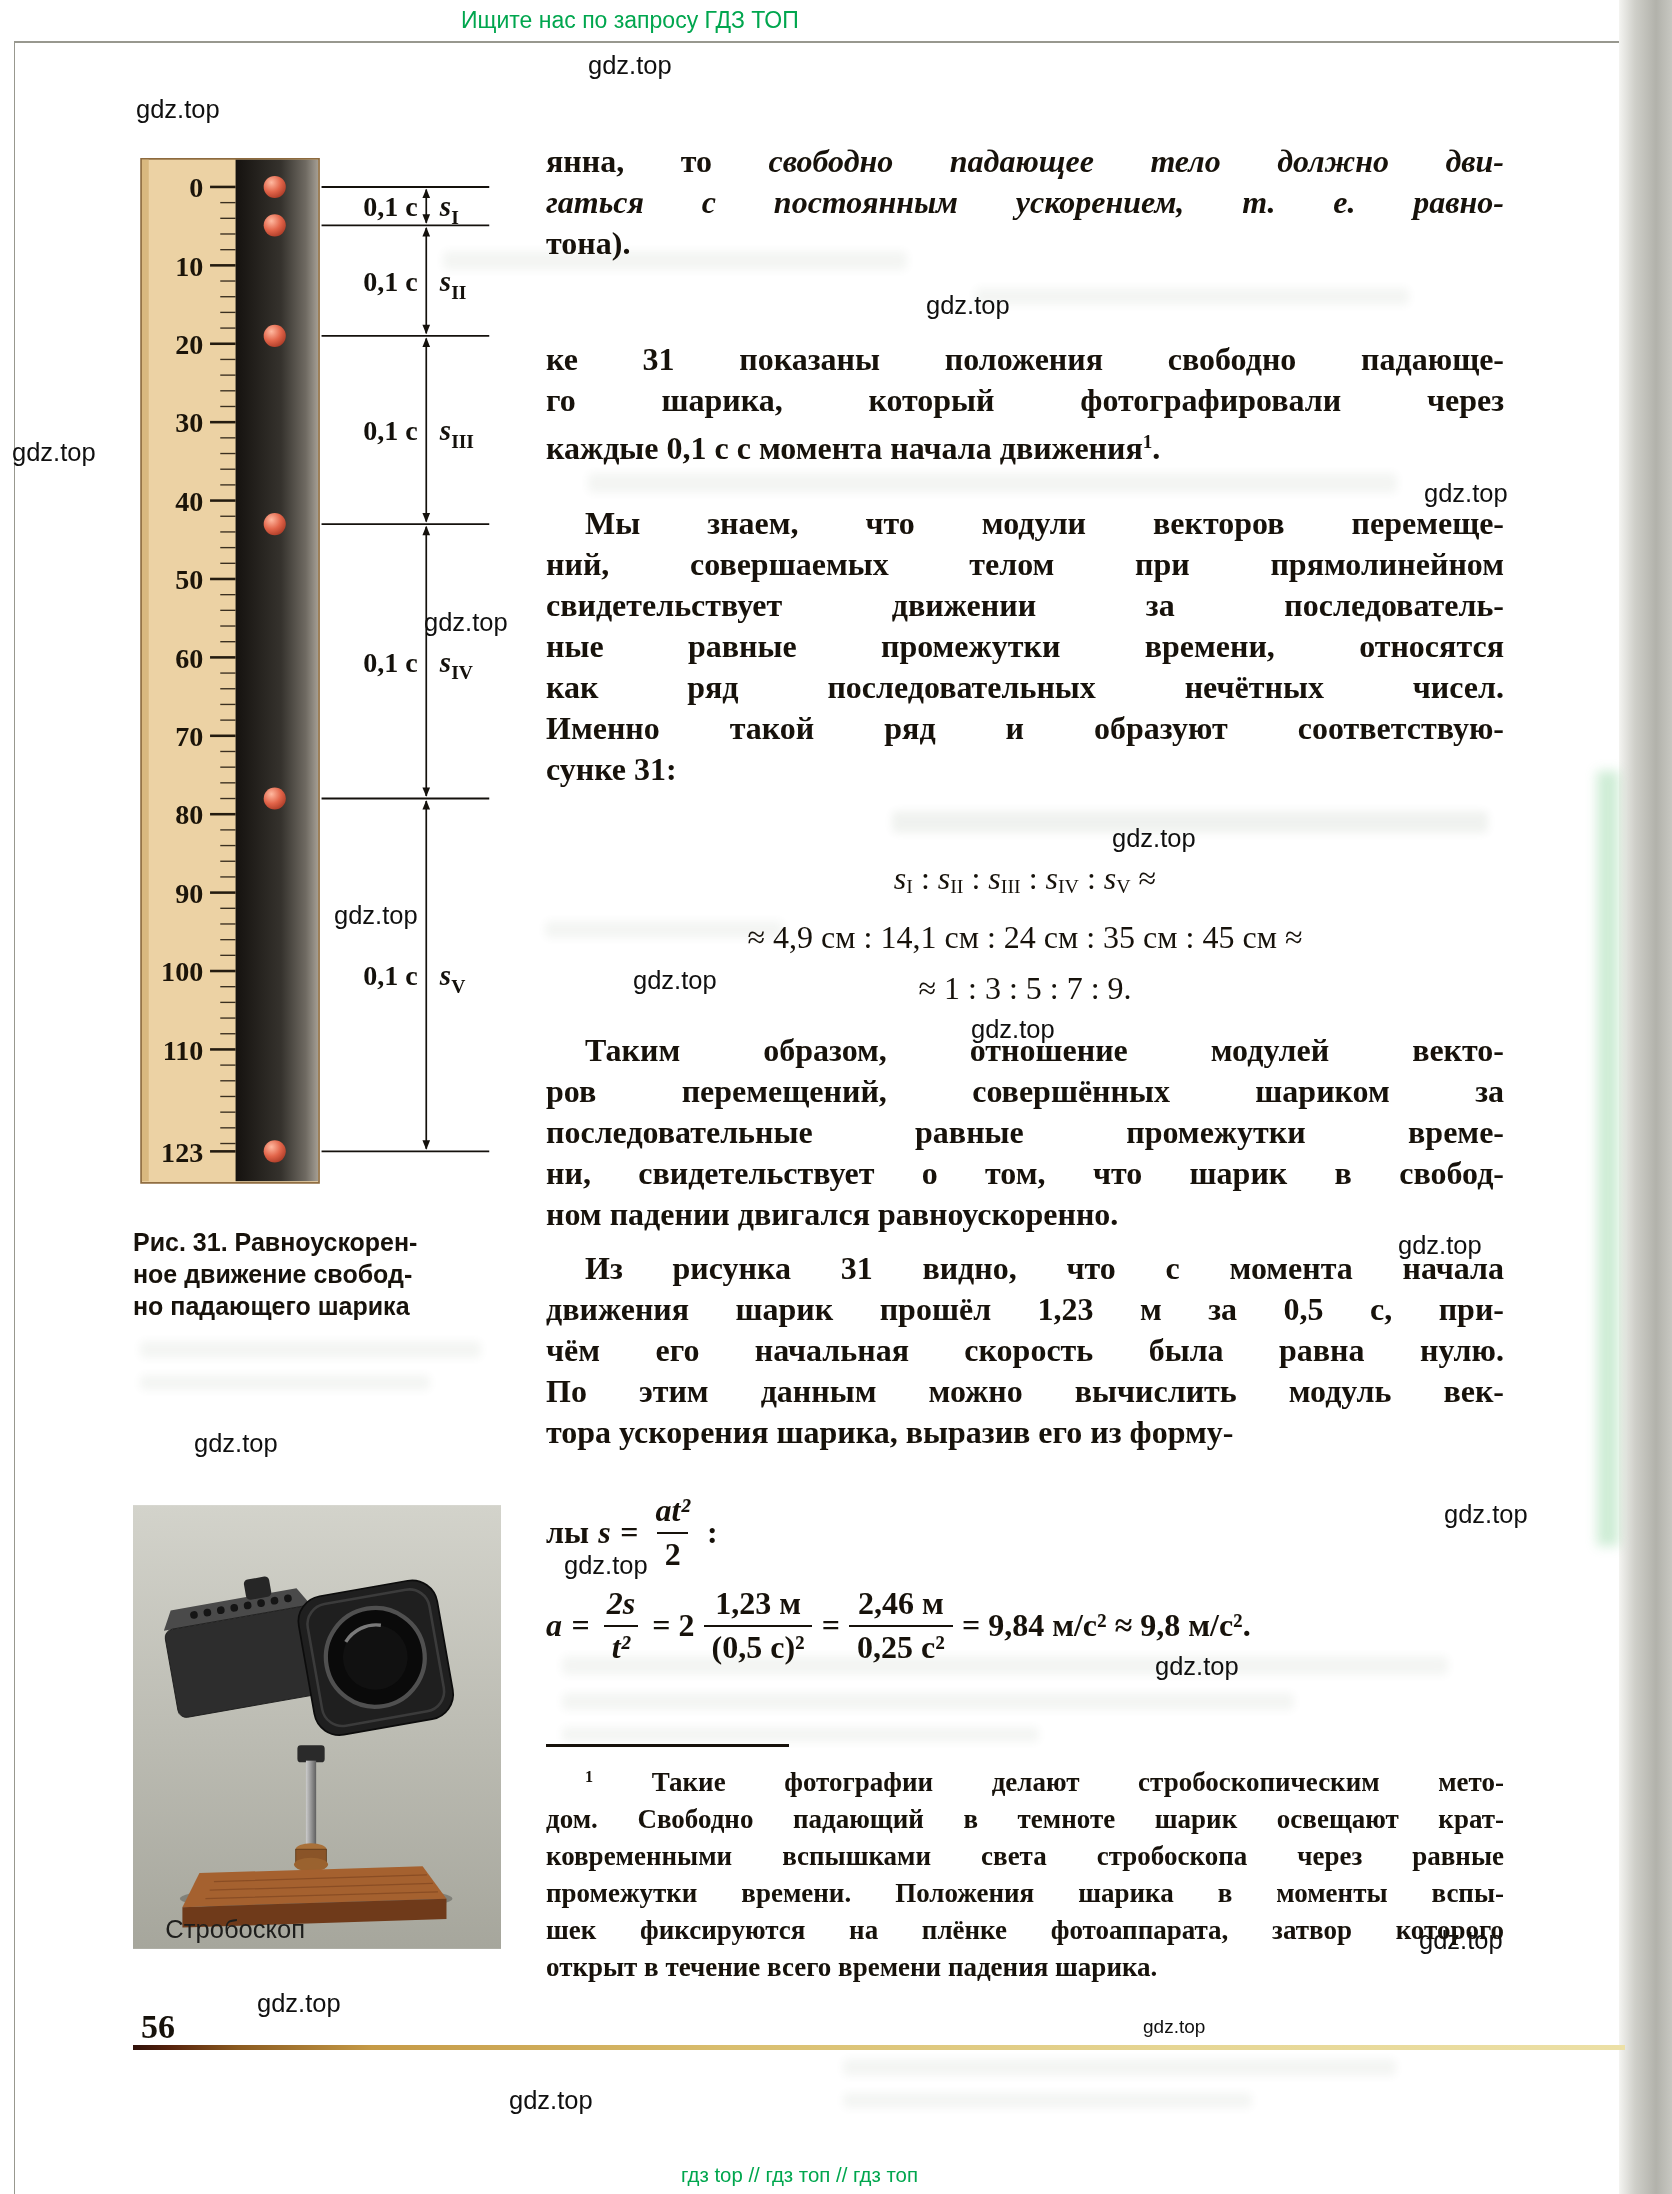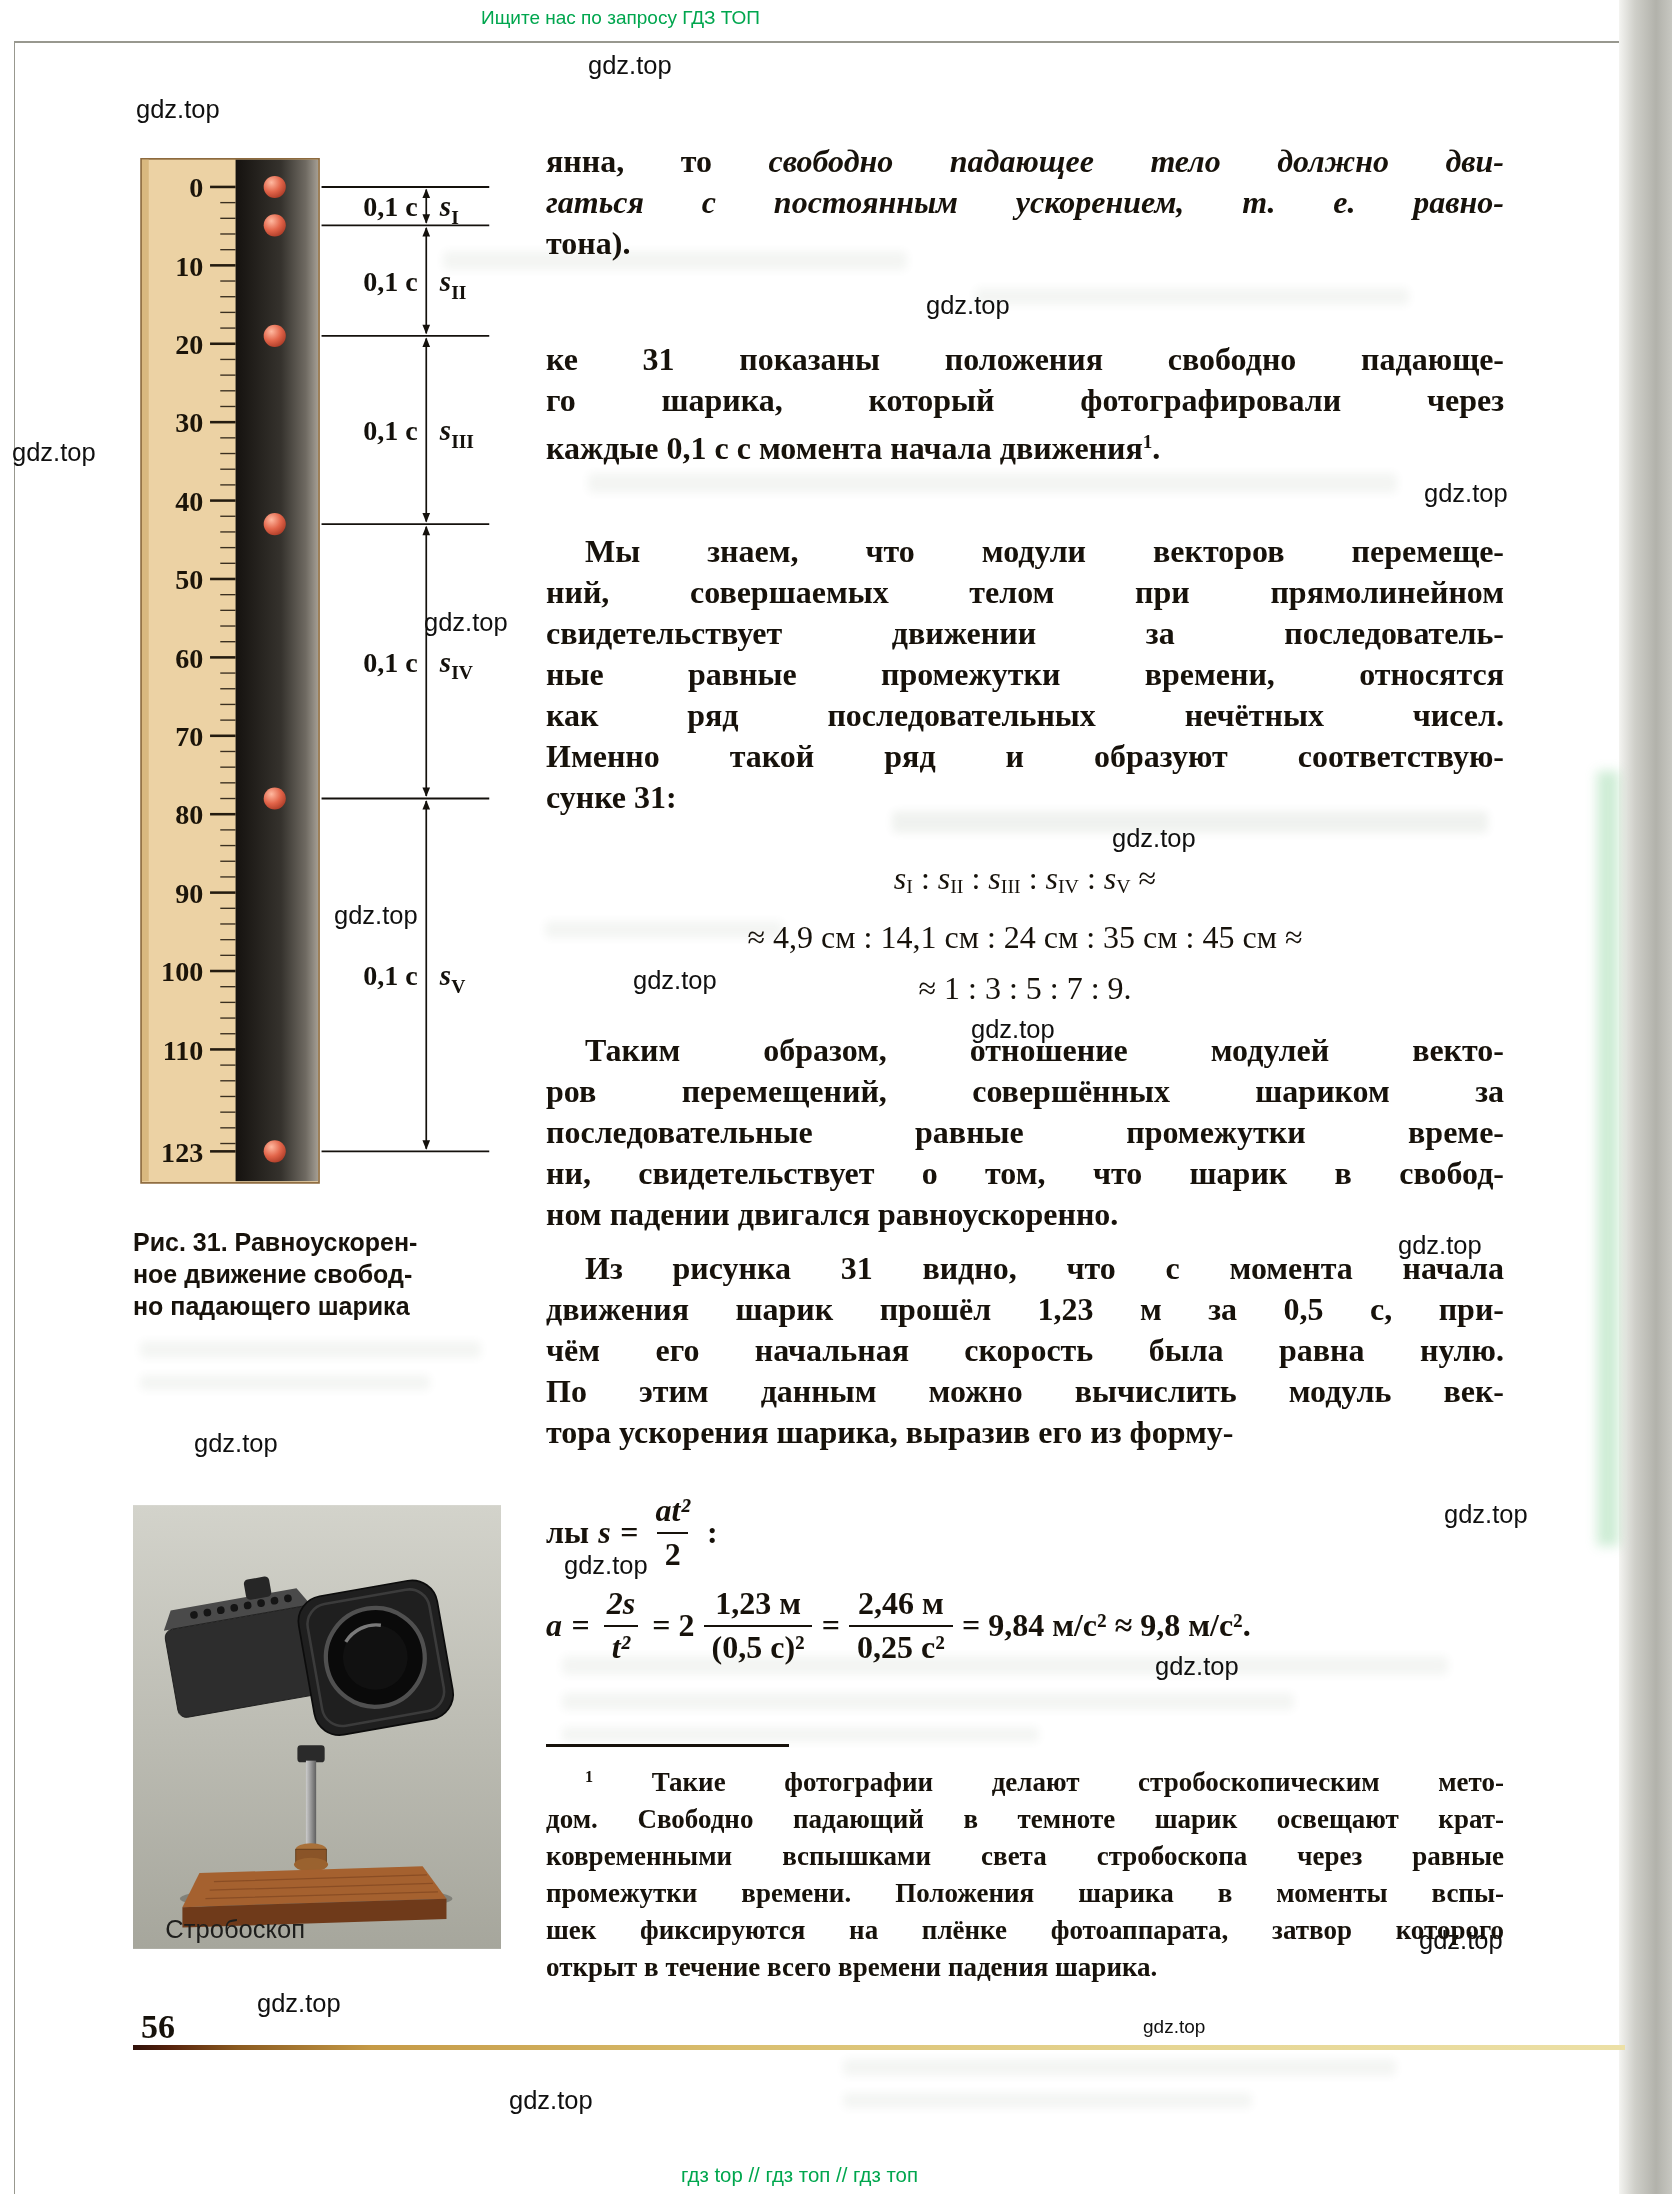--- a/index.html
+++ b/index.html
@@ -10,21 +10,21 @@
   .border-top{position:absolute;left:13.6px;top:41px;right:0;height:1.7px;background:#98988f;}
   .border-left{position:absolute;left:13.6px;top:41px;width:1.7px;bottom:0;background:#98988f;}
   .right-band{position:absolute;top:0;right:0;width:53px;height:100%;
               background:linear-gradient(90deg,#f4f4f1 0%,#cfcfc9 30%,#b2b2ab 70%,#c7c7c1 100%);}
   .green-bleed{position:absolute;left:1597px;top:771px;width:22px;height:775px;background:#7fcf92;opacity:.38;filter:blur(6px);}
   .bleed{position:absolute;background:#46603f;opacity:.06;filter:blur(4.3px);border-radius:5.1px;}
 
   
   .wm{position:absolute;font-family:"Liberation Sans","DejaVu Sans",sans-serif;color:#101010;white-space:nowrap;}
   .promo{position:absolute;font-family:"Liberation Sans","DejaVu Sans",sans-serif;color:#00a64e;white-space:nowrap;}
-  .promo-top{left:461px;top:6.8px;font-size:19px;margin-left:20px;}
+  .promo-top{left:461px;top:6.8px;font-size:23px;}
   .promo-bottom{left:681px;top:2164px;font-size:20.4px;}
 
   
   .body-text{position:absolute;left:546px;width:958px;font-size:32px;line-height:41px;font-weight:700;}
   .tline{text-align:justify;text-align-last:justify;}
   .tline.last{text-align-last:auto;}
   .tline.ind{padding-left:39px;}
   .centered .tline{text-align:center;text-align-last:center;}
   .formula-block{position:absolute;left:546px;top:853px;width:958px;font-size:32px;line-height:51px;font-weight:400;}
   .seg-n{}
@@ -295,21 +295,21 @@
 <div class="body-text" style="top:141px;">
     <div class="tline"><span class="seg-n">янна, то </span><span class="seg-bi">свободно падающее тело должно дви-</span></div>
     <div class="tline"><span class="seg-bi">гаться с постоянным ускорением, т. е. равно-</span></div>
     <div class="tline last"><span class="seg-n">тона).</span></div>
   </div>
 <div class="body-text" style="top:339px;">
     <div class="tline"><span class="seg-n">ке 31 показаны положения свободно падающе-</span></div>
     <div class="tline"><span class="seg-n">го шарика, который фотографировали через</span></div>
     <div class="tline last"><span class="seg-n">каждые 0,1 с с момента начала движения</span><span class="seg-sup">1</span><span class="seg-n">.</span></div>
   </div>
-<div class="body-text" style="top:531px;">
+<div class="body-text" style="top:503px;">
     <div class="tline ind"><span class="seg-n">Мы знаем, что модули векторов перемеще-</span></div>
     <div class="tline"><span class="seg-n">ний, совершаемых телом при прямолинейном</span></div>
     <div class="tline"><span class="seg-n">свидетельствует движении за последователь-</span></div>
     <div class="tline"><span class="seg-n">ные равные промежутки времени, относятся</span></div>
     <div class="tline"><span class="seg-n">как ряд последовательных нечётных чисел.</span></div>
     <div class="tline"><span class="seg-n">Именно такой ряд и образуют соответствую-</span></div>
     <div class="tline last"><span class="seg-n">сунке 31:</span></div>
   </div>
 
 <div class="formula-block centered">

